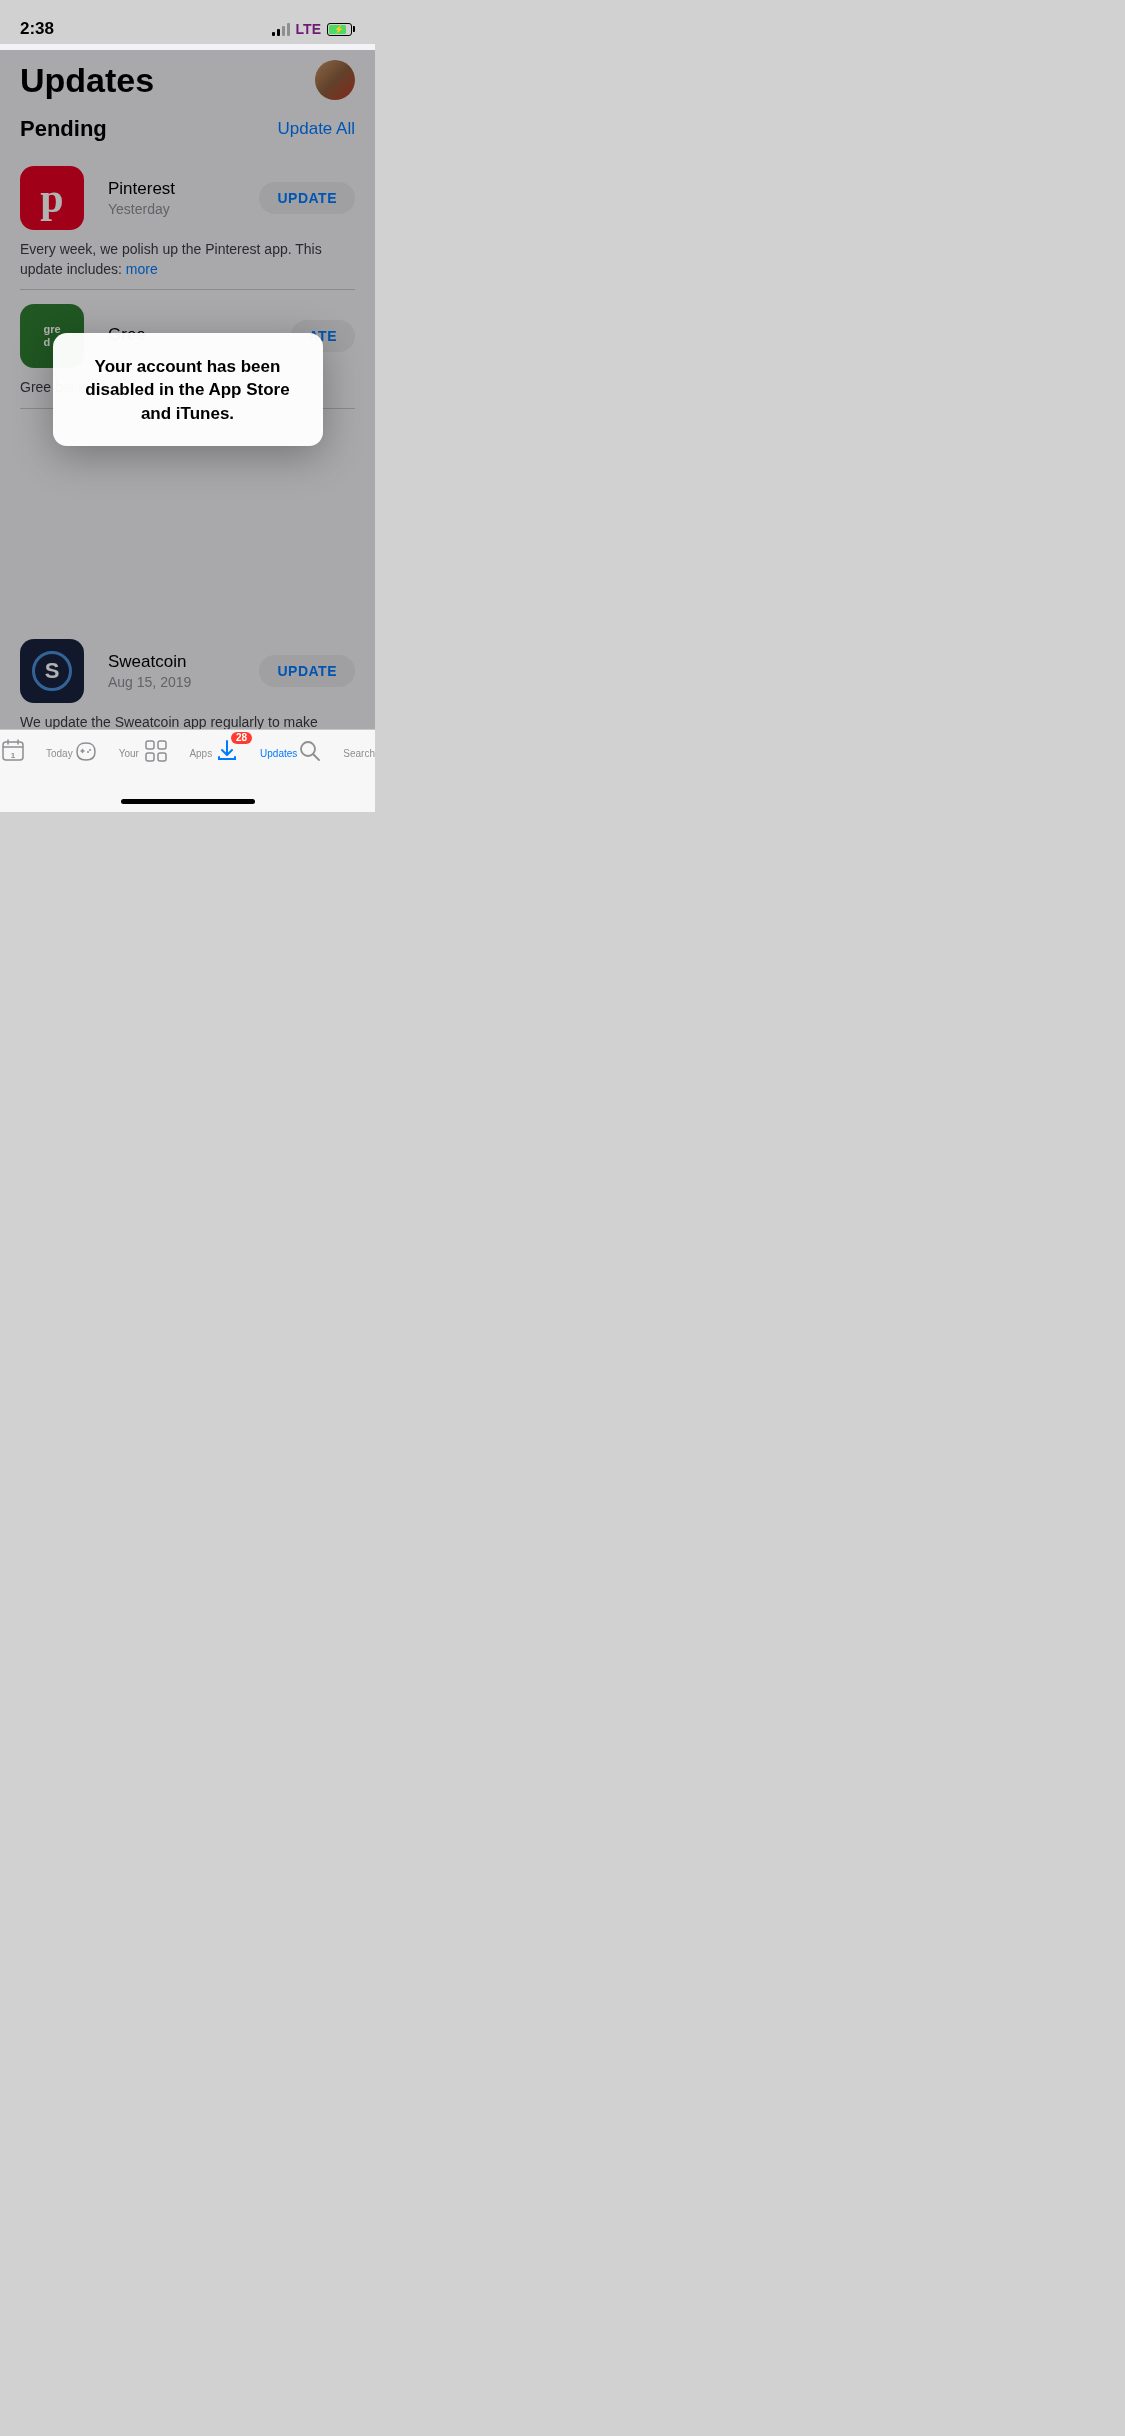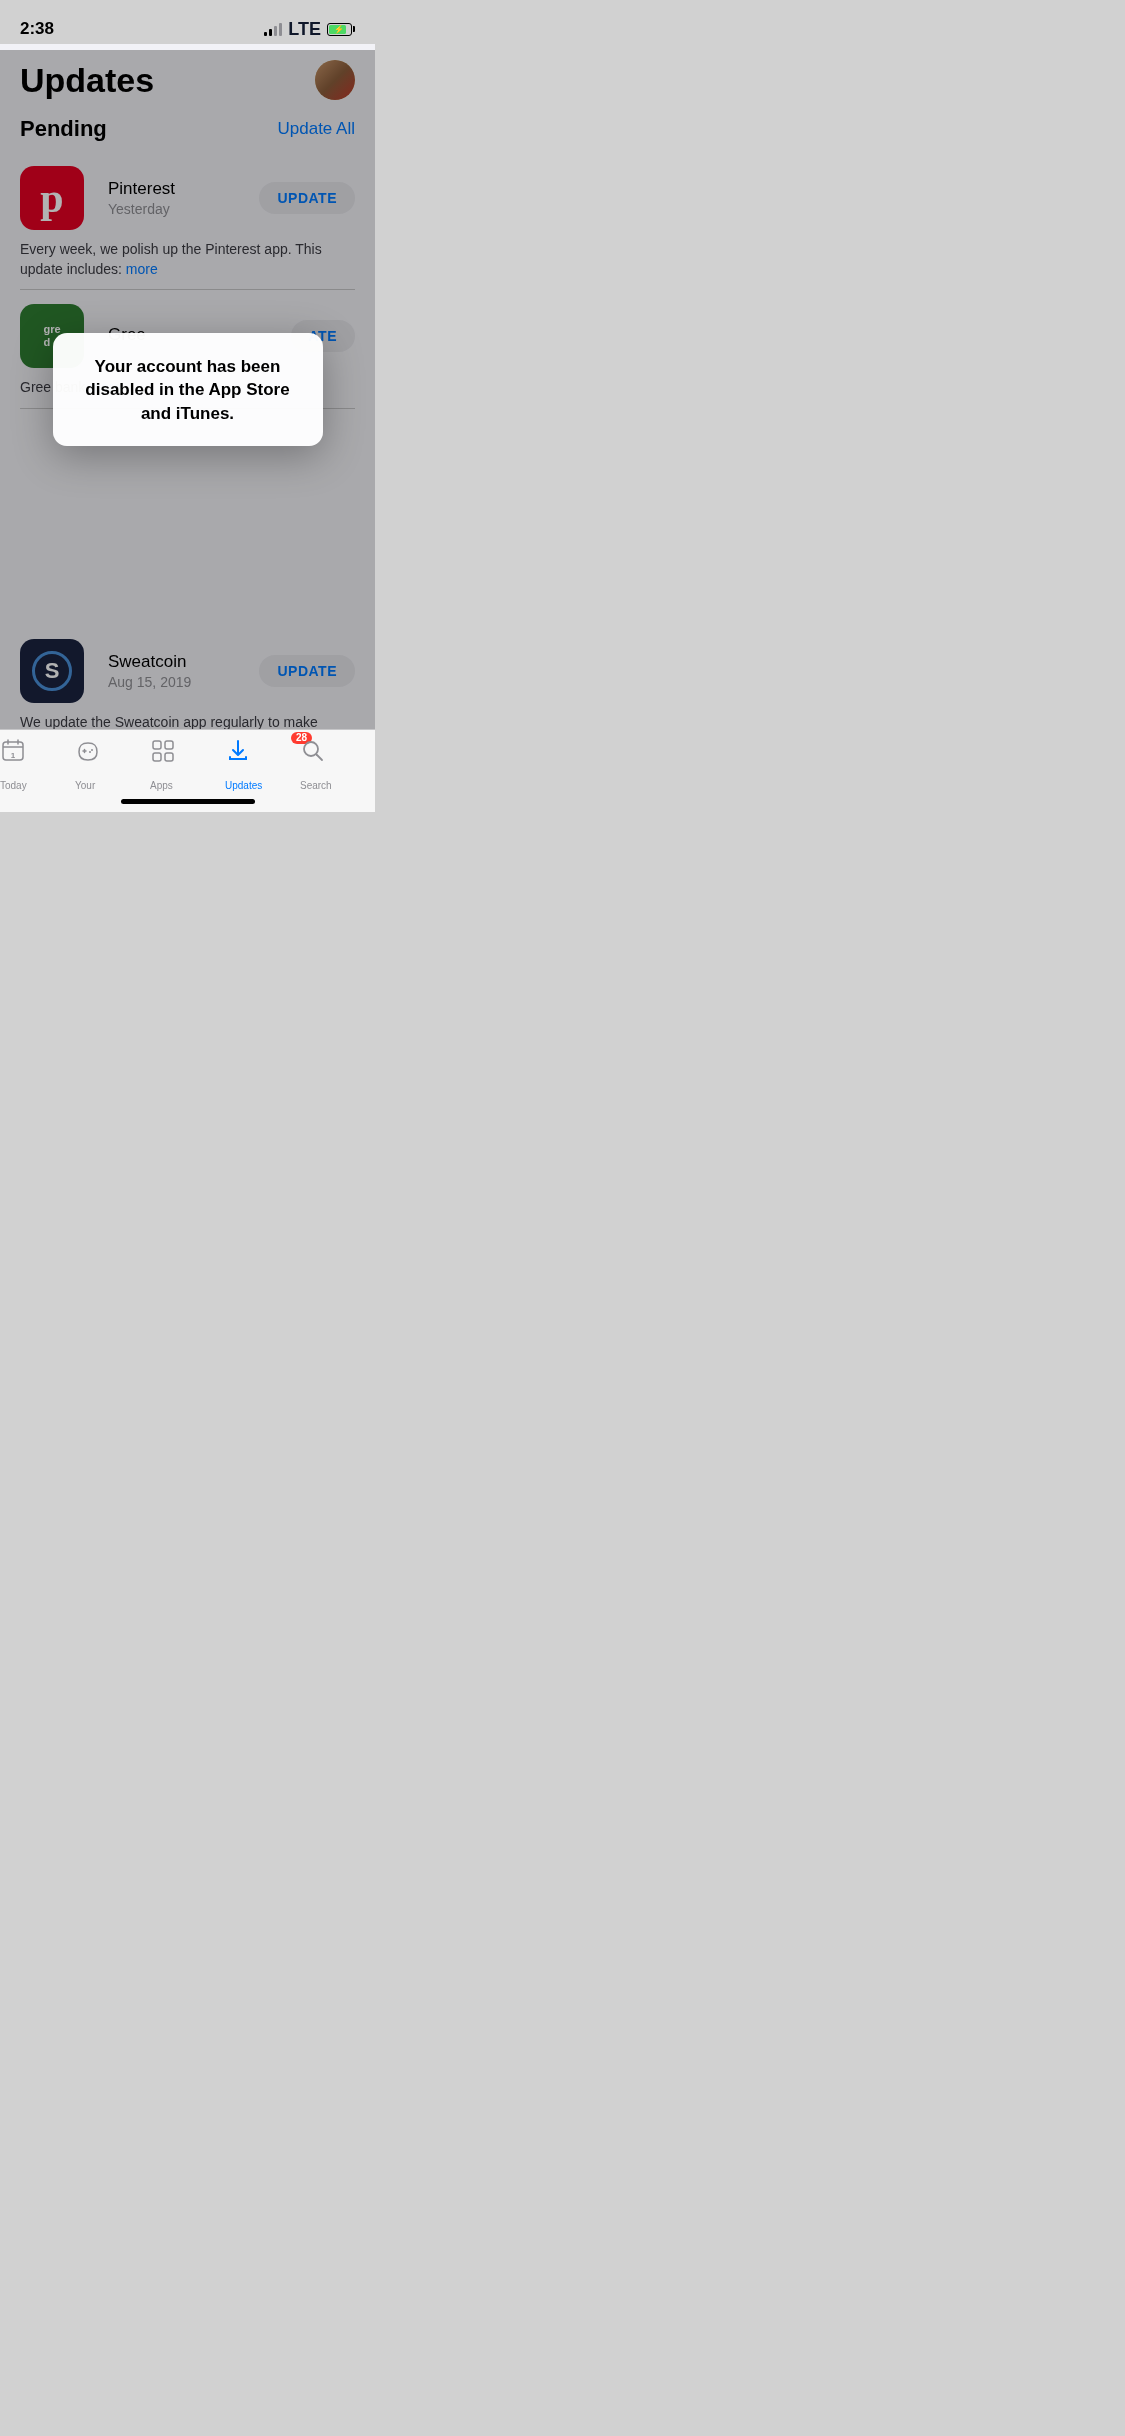--- a/index.html
+++ b/index.html
@@ -36,23 +36,23 @@
       display: flex;
       align-items: flex-end;
       gap: 2px;
     }
     .signal-bar {
       background: #000;
       width: 3px;
       border-radius: 1px;
     }
     .lte-text {
-      font-size: 18px;
+      font-size: 14px;
       font-weight: 600;
-      color: #0f172a;
+      color: #701a75;
     }
     .battery-icon {
       display: flex;
       align-items: center;
     }
     .battery-body {
       width: 25px;
       height: 13px;
       border: 1.5px solid #000;
       border-radius: 3px;
@@ -315,22 +315,23 @@
       height: 83px;
       background: rgba(249,249,249,0.94);
       border-top: 0.5px solid #c6c6c8;
       display: flex;
       align-items: flex-start;
       padding-top: 8px;
     }
     .tab-item {
       flex: 1;
       display: flex;
-      flex-direction: column;
-      gap: 12px;
+      flex-direction: row;
+      align-items: center;
+      gap: 20px;
       cursor: pointer;
     }
     .tab-icon {
       font-size: 24px;
       color: #8e8e93;
       line-height: 1;
       position: relative;
     }
     .tab-icon.active {
       color: #007aff;

